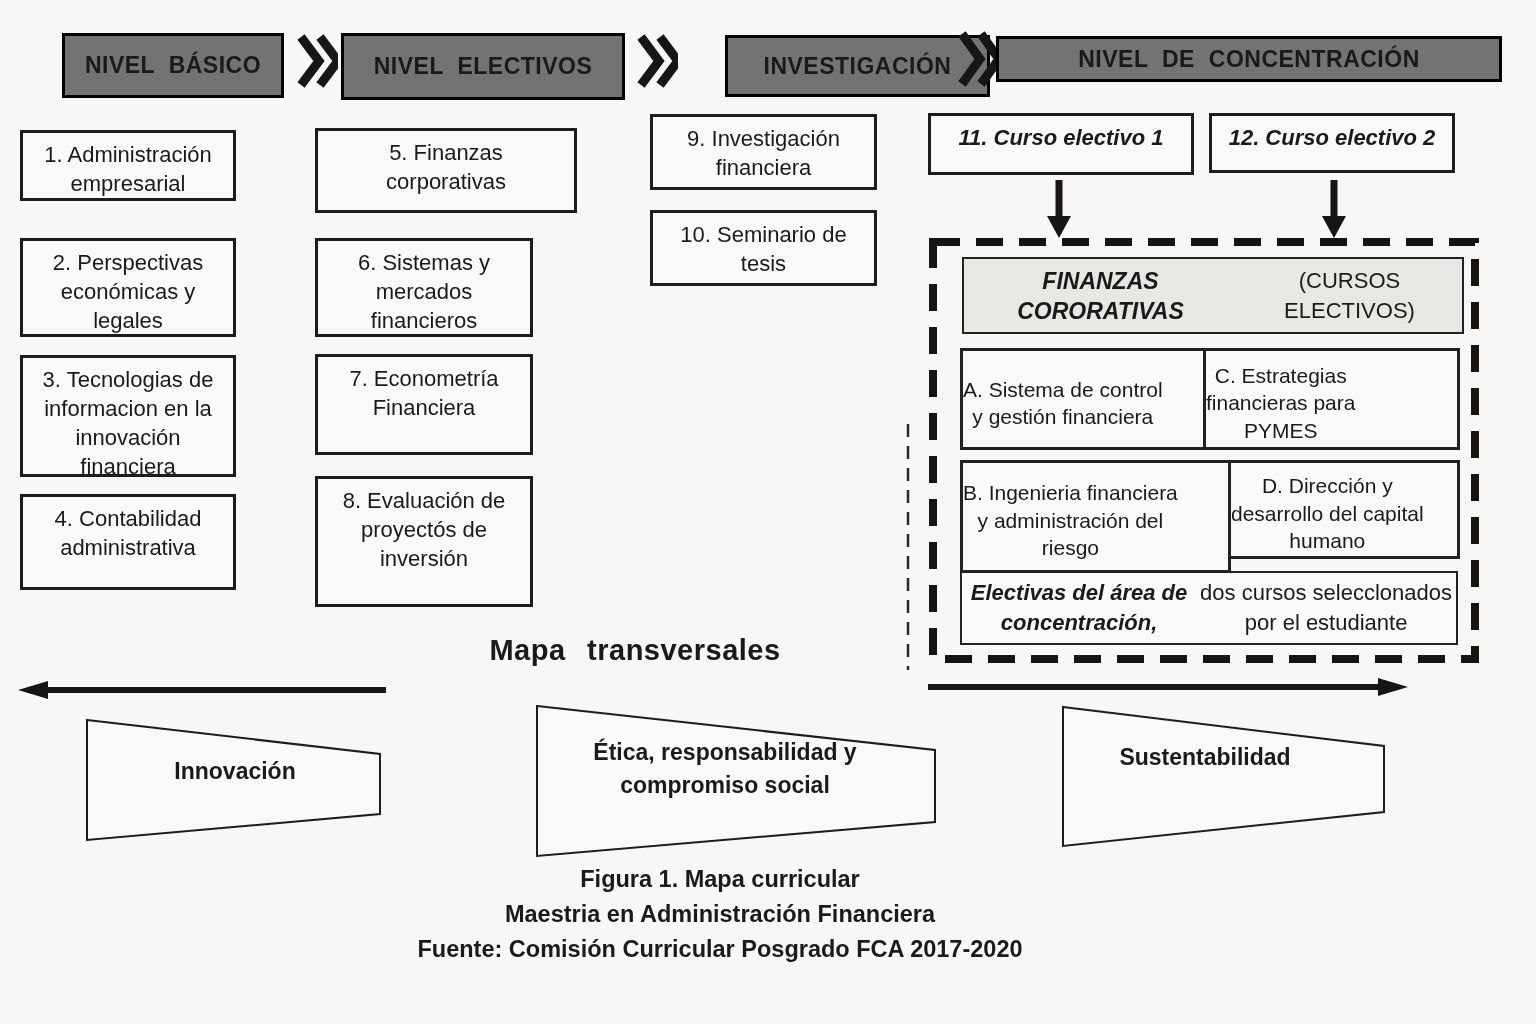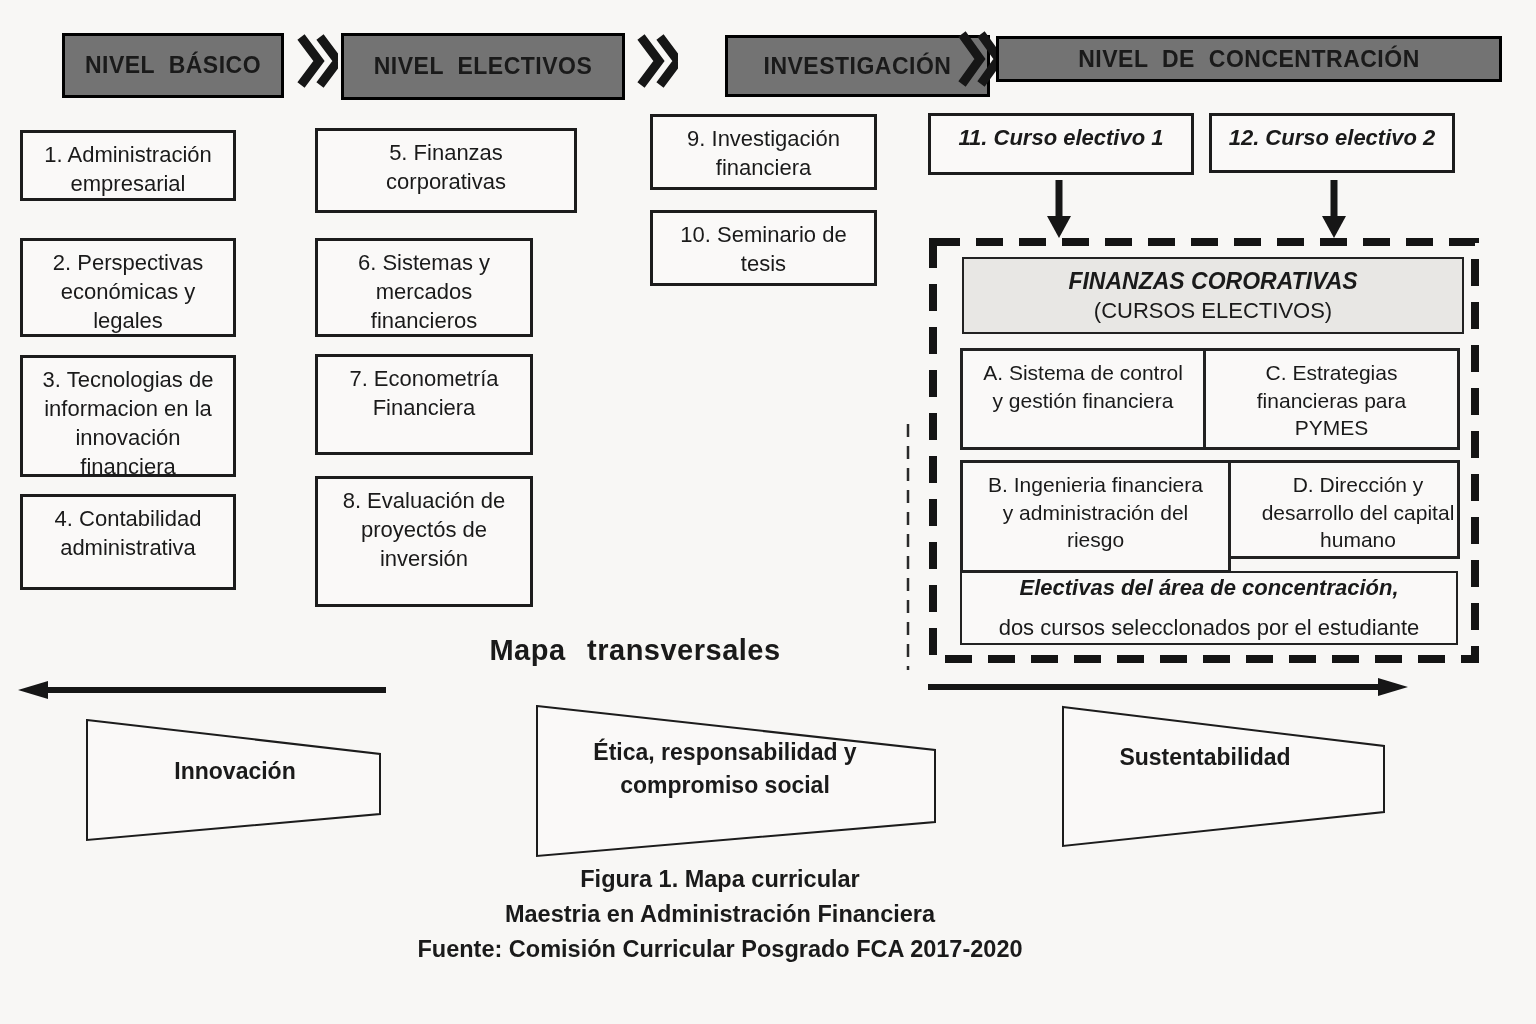--- a/index.html
+++ b/index.html
@@ -15,21 +15,21 @@
     display:flex;flex-direction:column;align-items:center;justify-content:flex-start;
     padding-top:7px;line-height:29px;font-size:22px;
   }
   .hbox{
     border:3px solid #000000;background:#737373;display:flex;align-items:center;justify-content:center;
     font-weight:bold;font-size:23px;letter-spacing:.5px;word-spacing:7px;text-align:center;
   }
   .bold{font-weight:bold;font-style:italic;}
   .inner{
     border:3px solid #222;background:#faf9f8;text-align:center;
-    display:flex;flex-direction:column;align-items:center;justify-content:flex-start;
+    display:flex;flex-direction:row;align-items:center;justify-content:flex-start;
     padding-top:8px;font-size:21px;line-height:27.5px;
   }
   svg{display:block;}
   .lbl{font-weight:bold;text-align:center;}
 </style>
 </head>
 <body>
 
 <div id="stage">
 
@@ -119,21 +119,21 @@
 
   <div class="abs inner pre" style="left:960px;top:348px;width:246px;height:102px;">A. Sistema de control
 y gestión financiera</div>
   <div class="abs inner pre" style="left:1203px;top:348px;width:257px;height:102px;">C. Estrategias
 financieras para
 PYMES</div>
 
   <div class="abs inner pre" style="left:960px;top:460px;width:271px;height:113px;">B. Ingenieria financiera
 y administración del
 riesgo</div>
-  <div class="abs inner pre" style="left:1228px;top:460px;width:232px;height:99px;padding-left:28px;">D. Dirección y
+  <div class="abs inner pre" style="left:1228px;top:460px;width:232px;height:99px;">D. Dirección y
 desarrollo del capital
 humano</div>
 
   <div class="abs inner" style="left:960px;top:571px;width:498px;height:74px;border-width:2px;justify-content:space-between;padding-top:0;">
     <div class="bold" style="font-size:22px;line-height:30px;">Electivas del área de concentración,</div>
     <div style="font-size:22px;line-height:30px;">dos cursos selecclonados por el estudiante</div>
   </div>
 
   <div class="abs lbl" style="left:455px;top:634px;width:360px;font-size:29px;word-spacing:13px;letter-spacing:.5px;">Mapa transversales</div>
 

